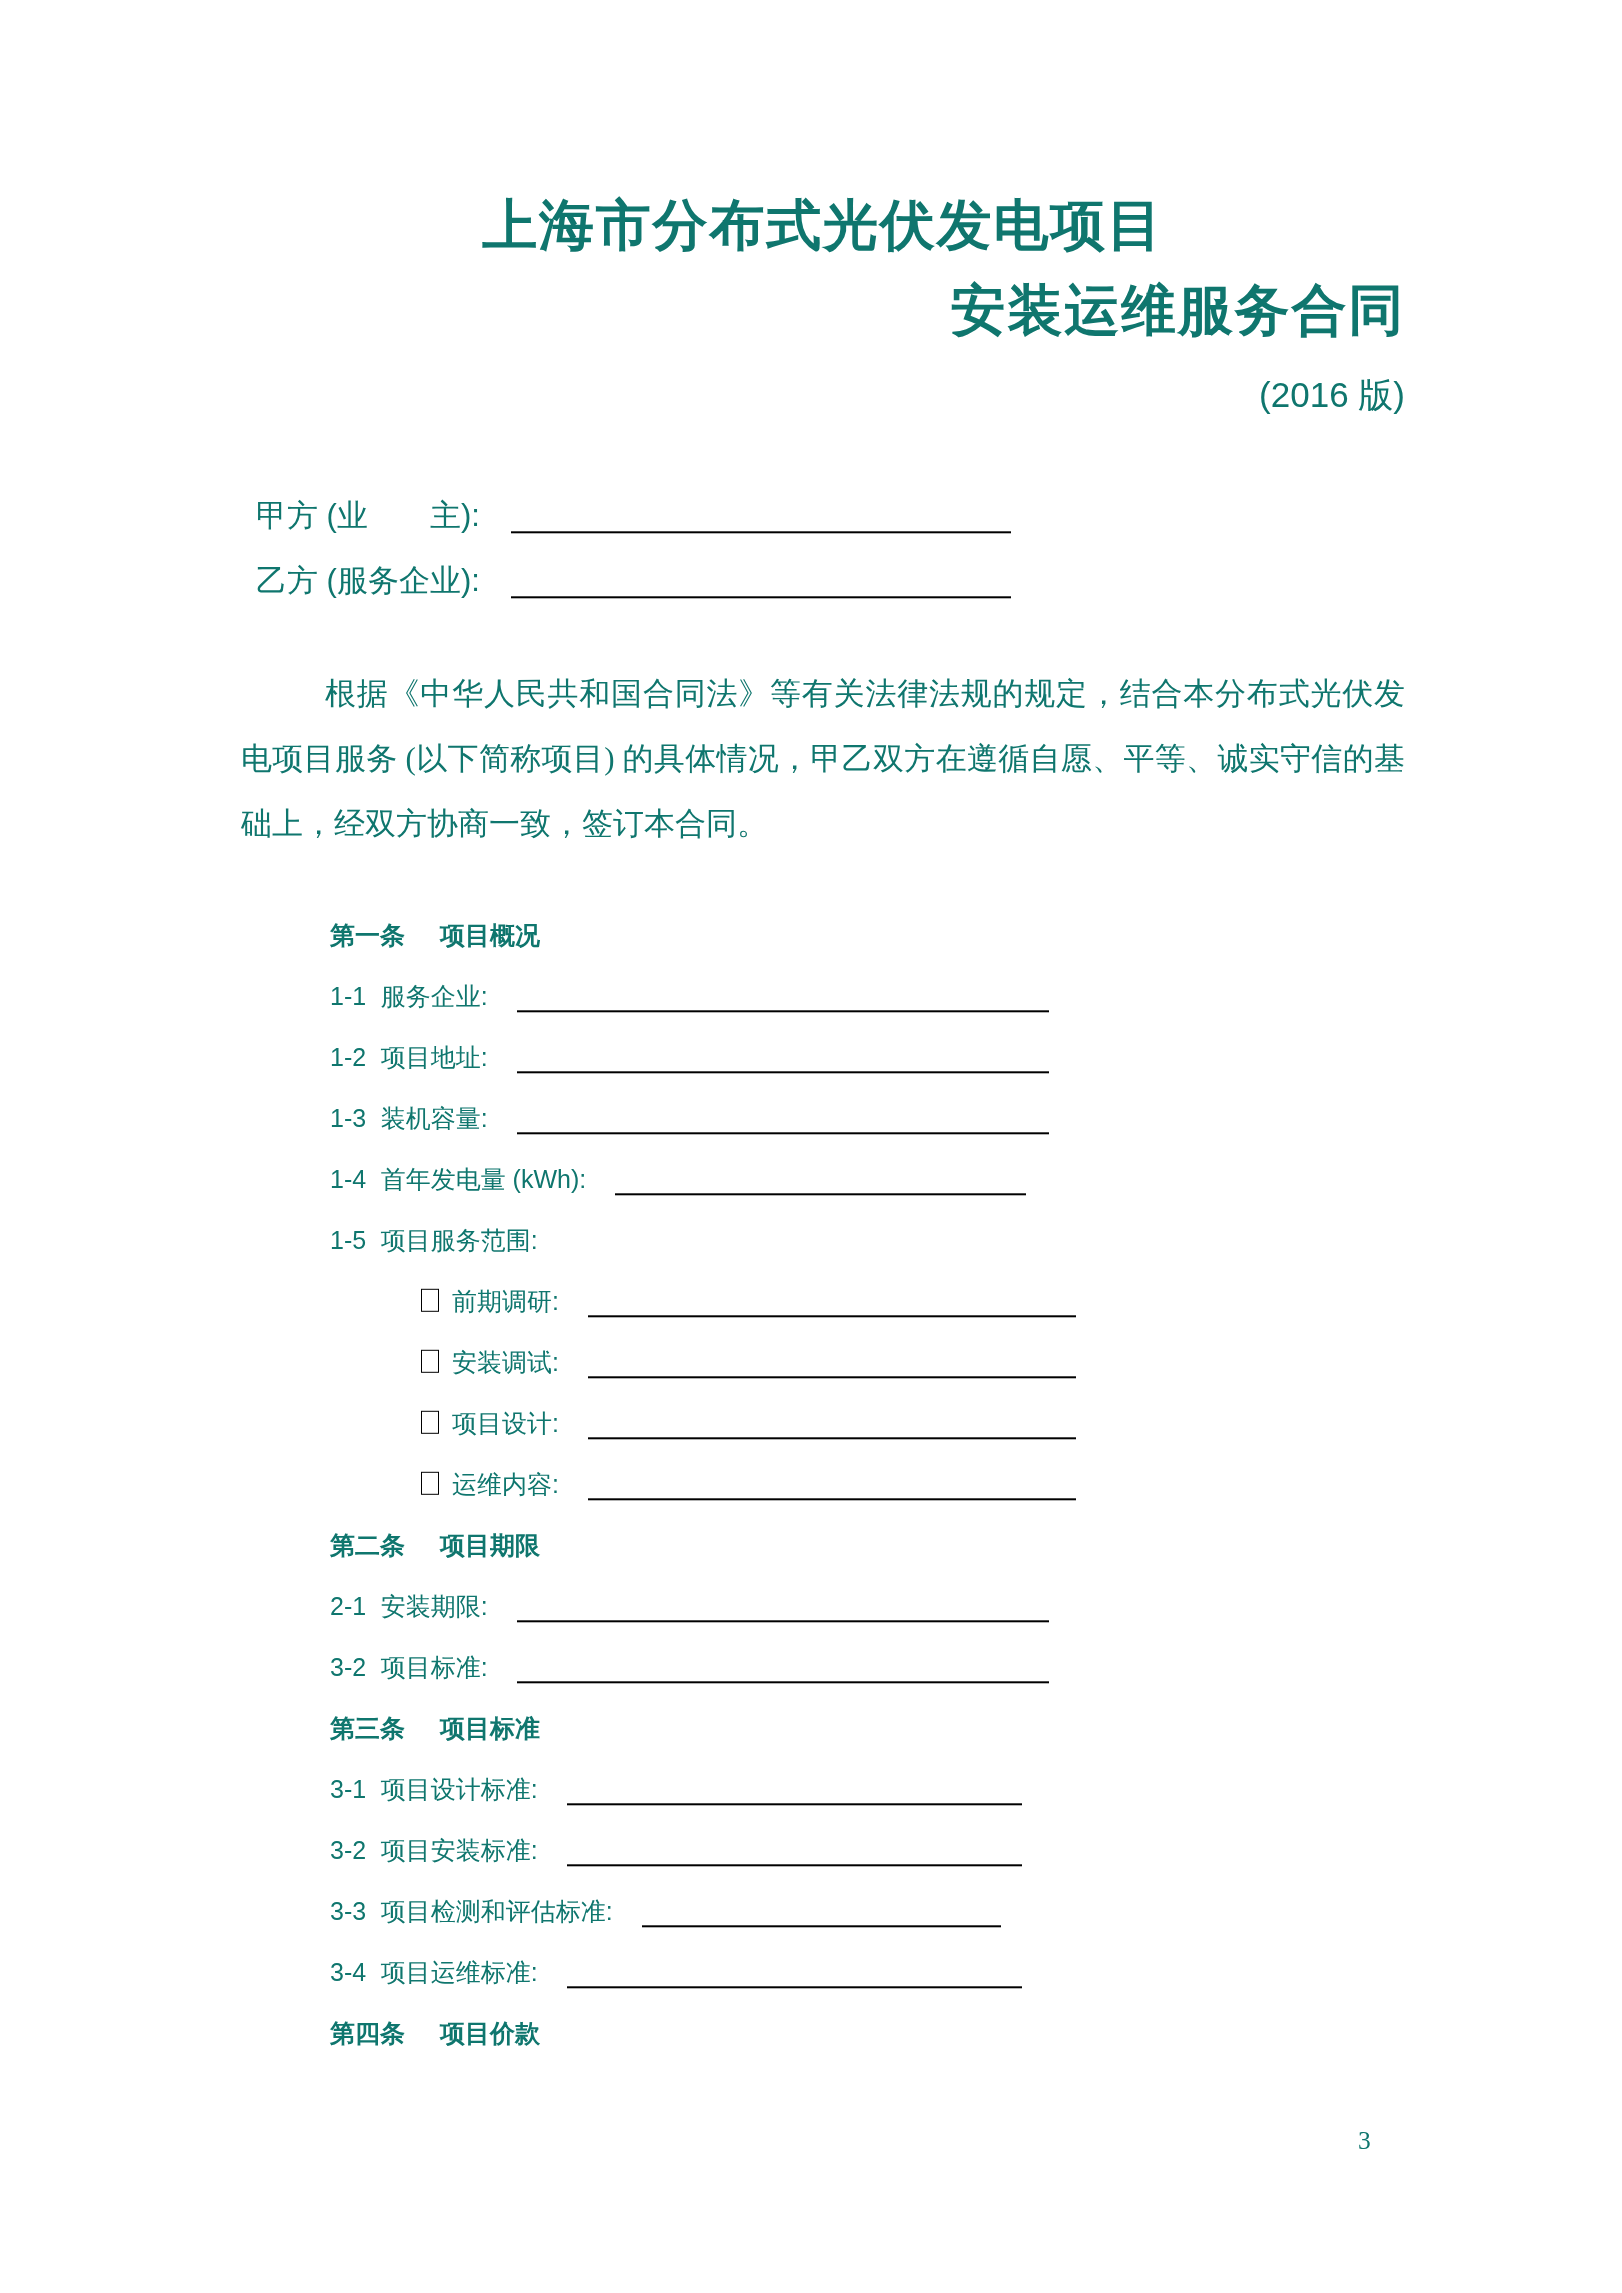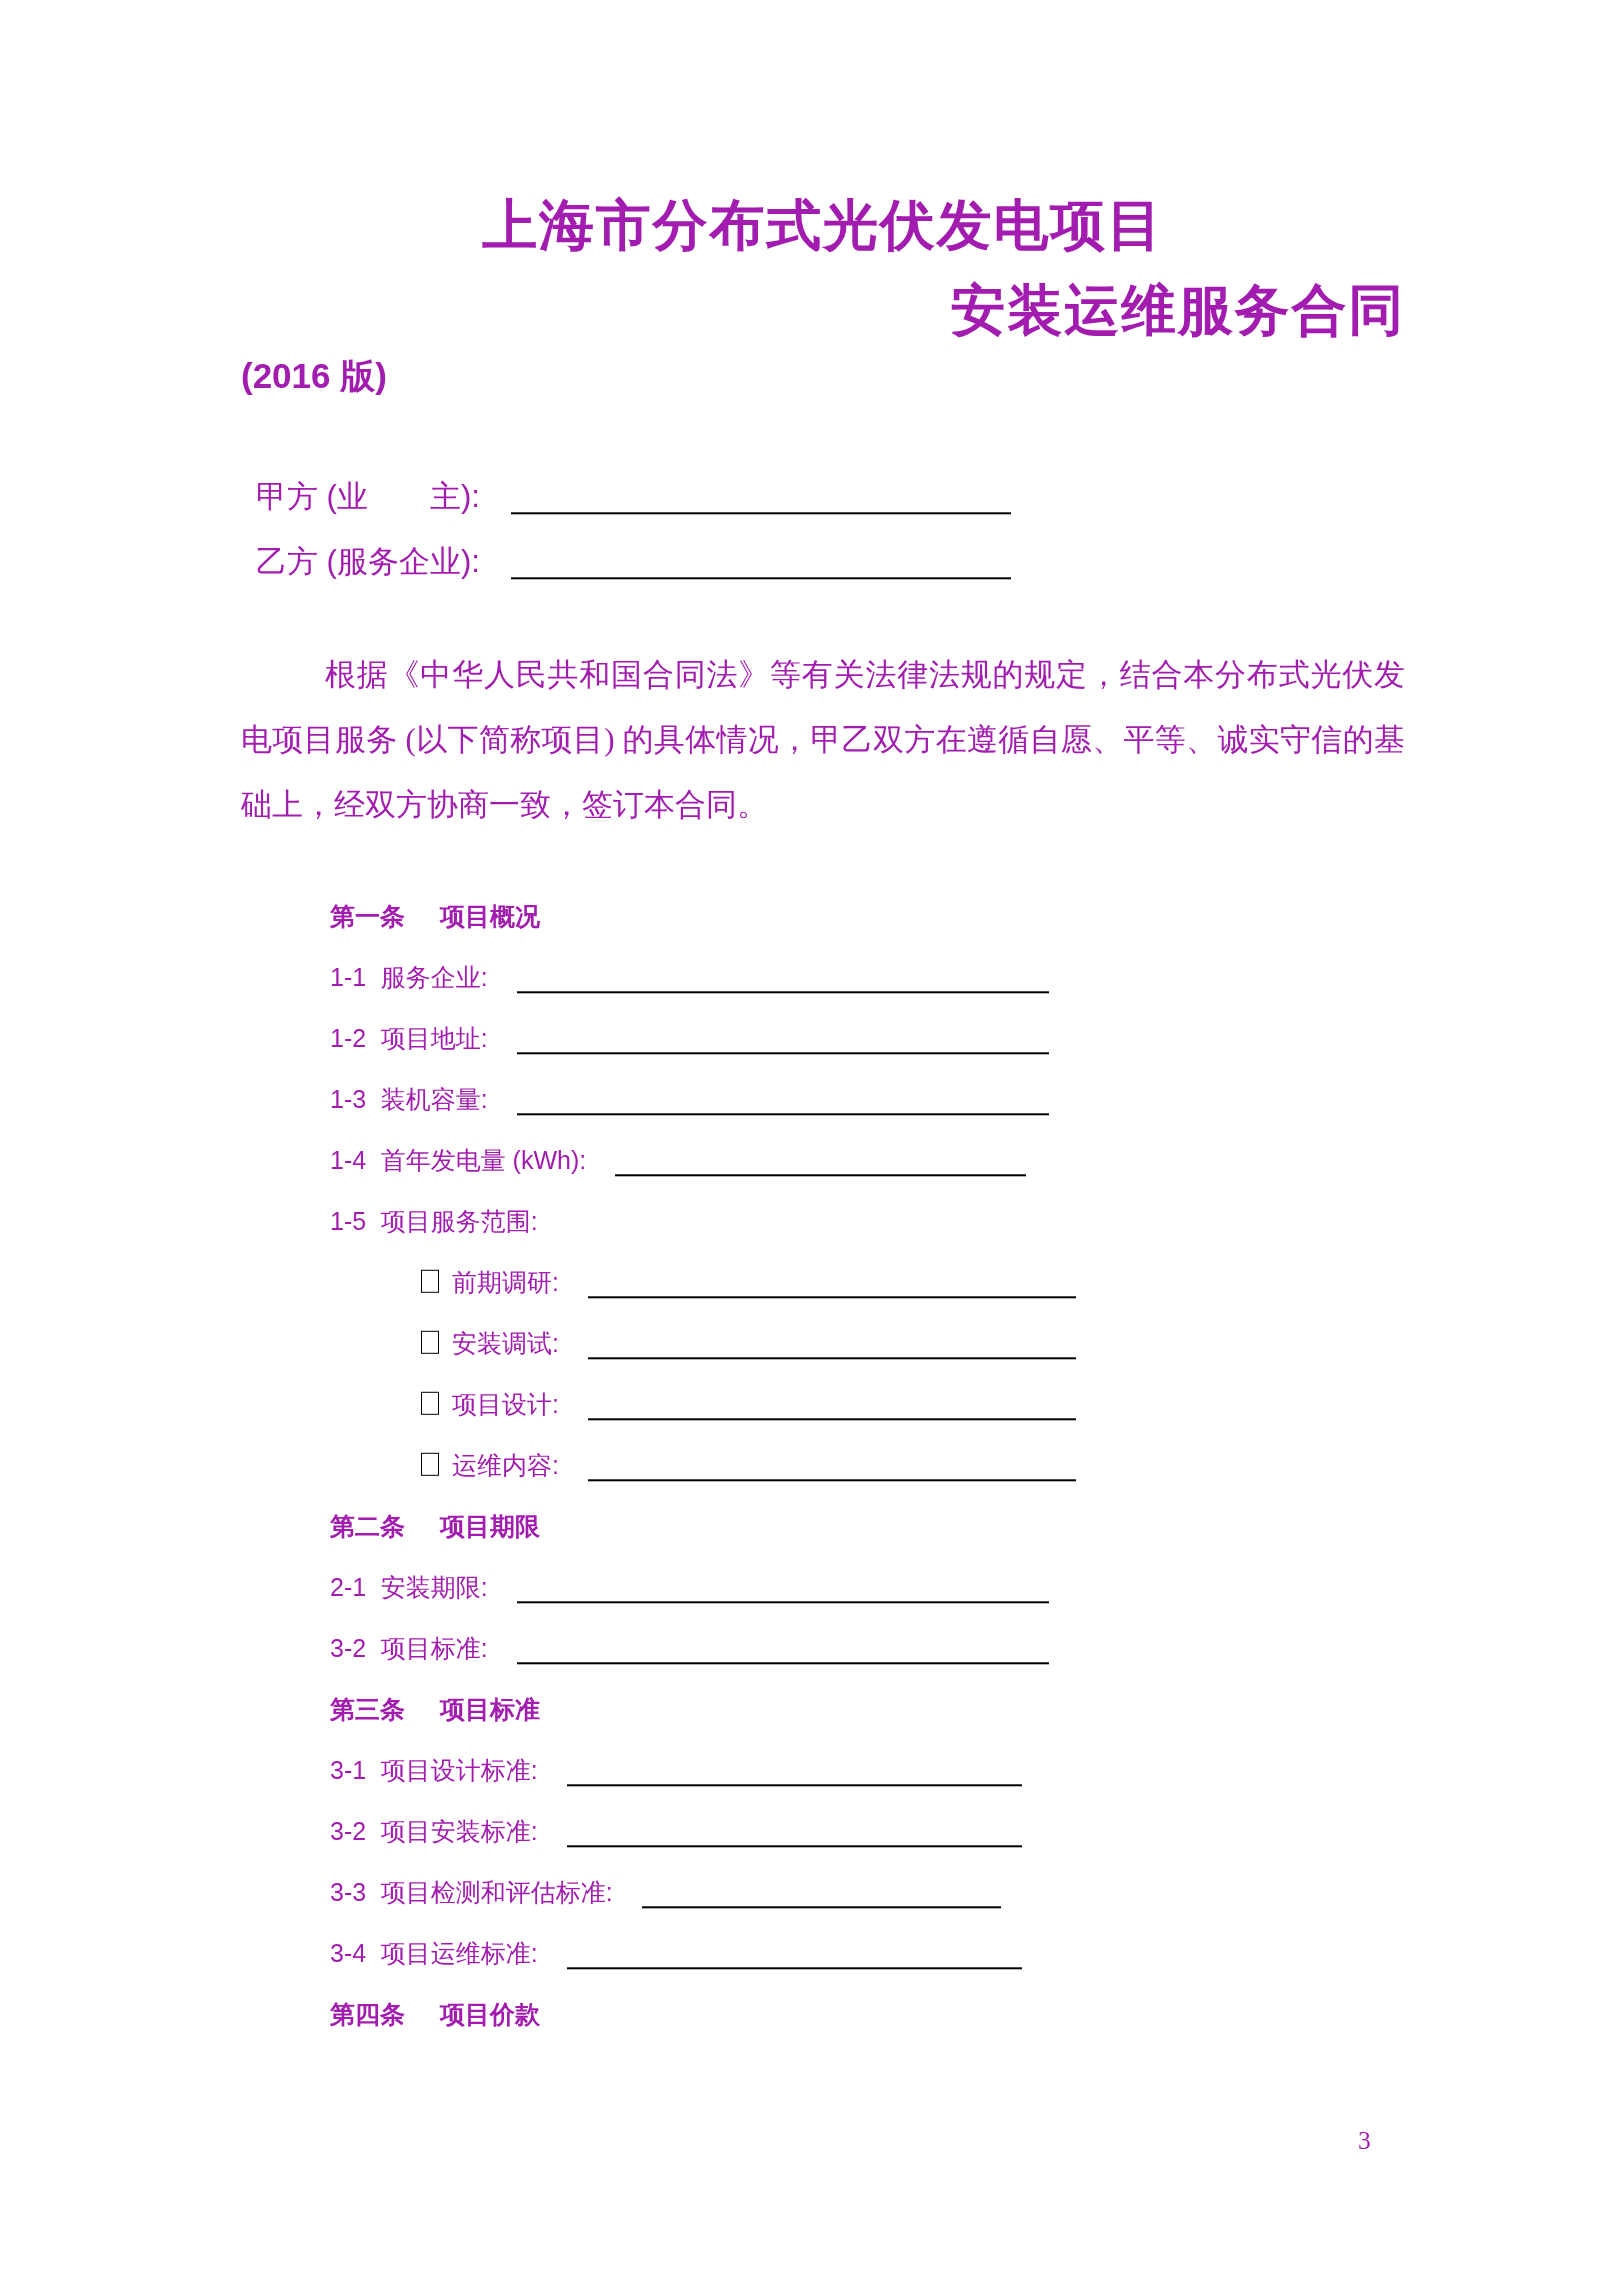--- a/index.html
+++ b/index.html
@@ -5,45 +5,45 @@
   html, body {
     margin: 0;
     padding: 0;
     background: #ffffff;
   }
   .page {
     position: relative;
     width: 1623px;
     height: 2294px;
     background: #ffffff;
-    color: #a21caf;
+    color: #0f766e;
     font-family: "Liberation Sans", "DejaVu Sans", sans-serif;
     overflow: hidden;
   }
   .content {
     position: absolute;
     left: 241px;
     top: 0;
     width: 1164px;
   }
   .title {
     text-align: center;
     font-size: 55px;
     line-height: 64px;
     font-weight: bold;
     letter-spacing: 1.8px;
   }
   .title-block { padding-top: 193px; }
   .title-line2 { margin-top: 21px; text-align: right; }
   .subtitle {
-    margin-top: 12px;
-    text-align: left;
+    margin-top: 31px;
+    text-align: right;
     font-size: 35px;
     line-height: 44px;
-    font-weight: bold;
+    font-weight: normal;
   }
   .parties { margin-top: 76px; margin-left: 15px; }
   .party-row {
     font-size: 31px;
     line-height: 45px;
     white-space: nowrap;
   }
   .party-row + .party-row { margin-top: 20px; }
   .fill {
     display: inline-block;

